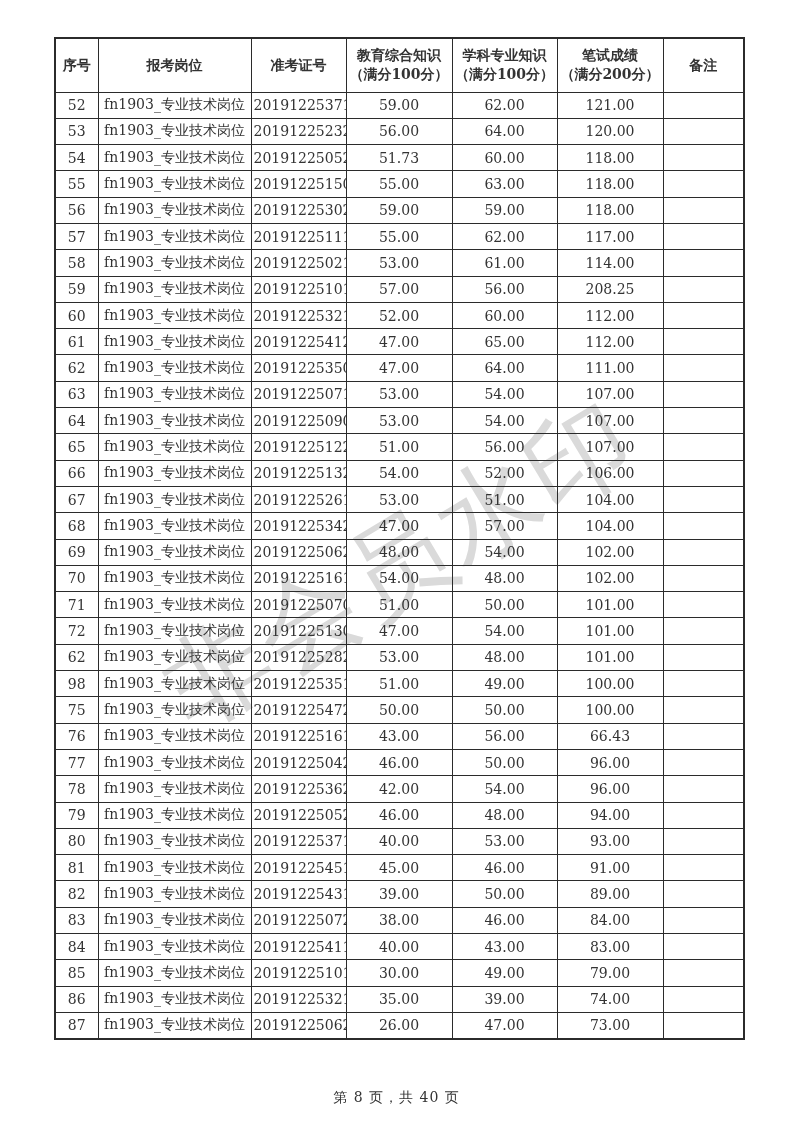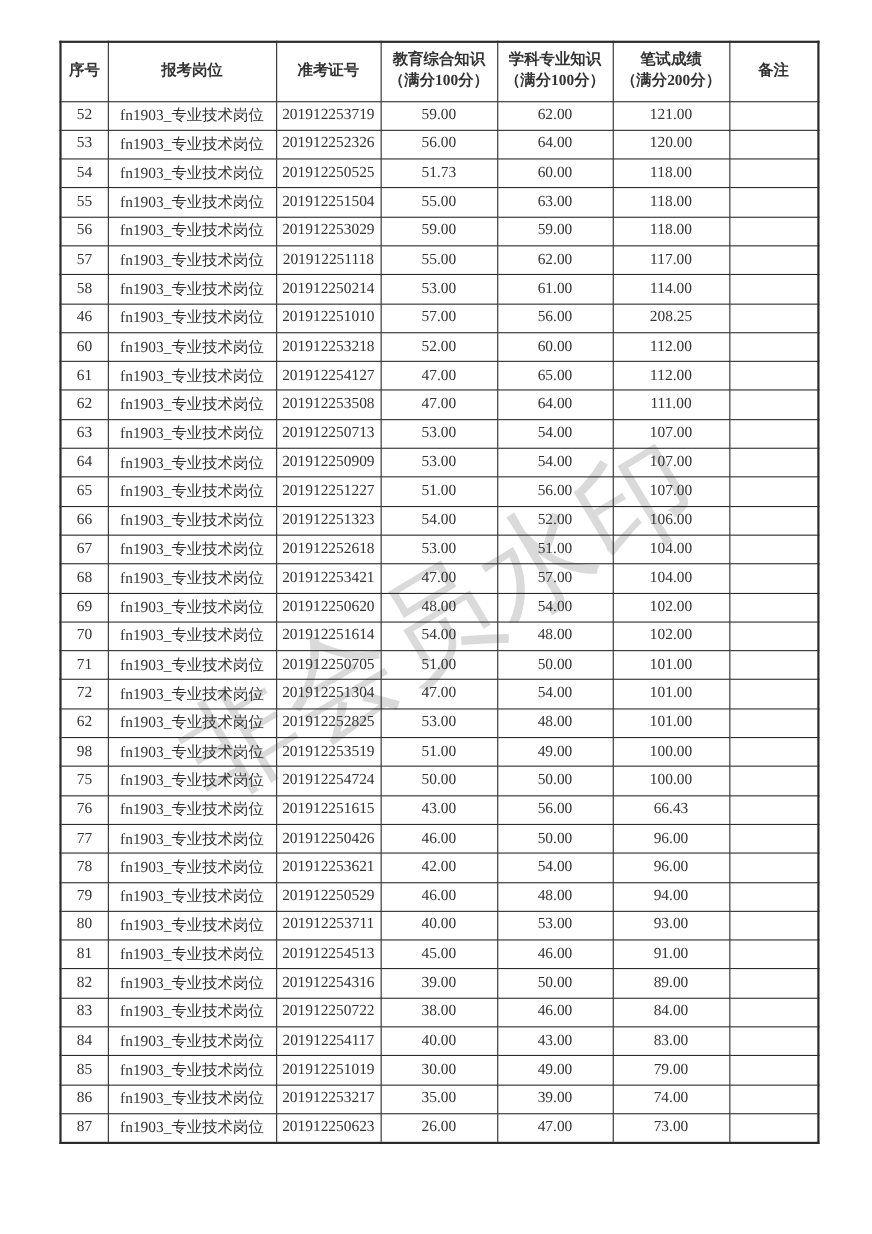--- a/index.html
+++ b/index.html
@@ -32,21 +32,21 @@
     top: 37px;
     width: 689px;
     border-collapse: collapse;
     table-layout: fixed;
     z-index: 1;
     background: transparent;
   }
   table.score-table, table.score-table th, table.score-table td {
     border: 1px solid #2b2b2b;
   }
-  table.score-table { border-width: 2px; font-family: Liberation Serif, serif; }
+  table.score-table { border-width: 2px; }
   table.score-table thead th {
     height: 54px;
     font-size: 14px;
     font-weight: bold;
     text-align: center;
     vertical-align: middle;
     line-height: 1.35;
     padding: 0 2px;
     background: transparent;
   }
@@ -175,21 +175,21 @@
         <tr>
           <td>58</td>
           <td>fn1903_专业技术岗位</td>
           <td>201912250214</td>
           <td>53.00</td>
           <td>61.00</td>
           <td>114.00</td>
           <td></td>
         </tr>
         <tr>
-          <td>46</td>
+          <td>59</td>
           <td>fn1903_专业技术岗位</td>
           <td>201912251010</td>
           <td>57.00</td>
           <td>56.00</td>
           <td>208.25</td>
           <td></td>
         </tr>
         <tr>
           <td>60</td>
           <td>fn1903_专业技术岗位</td>
@@ -438,14 +438,15 @@
           <td>fn1903_专业技术岗位</td>
           <td>201912250623</td>
           <td>26.00</td>
           <td>47.00</td>
           <td>73.00</td>
           <td></td>
         </tr>
       </tbody>
   </table>
 
+  <div class="page-footer">第 8 页，共 40 页</div>
 
 </div>
 
 </body></html>

